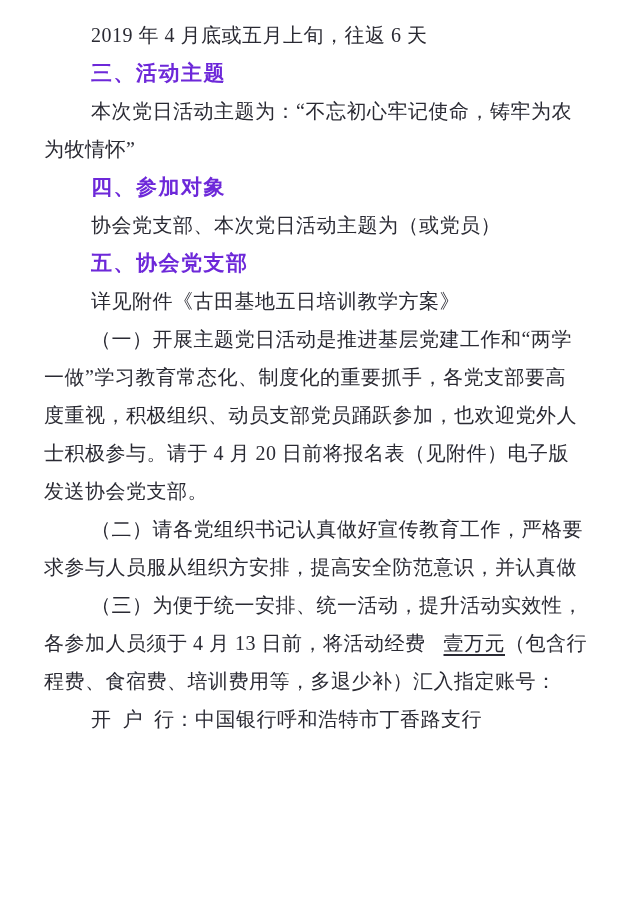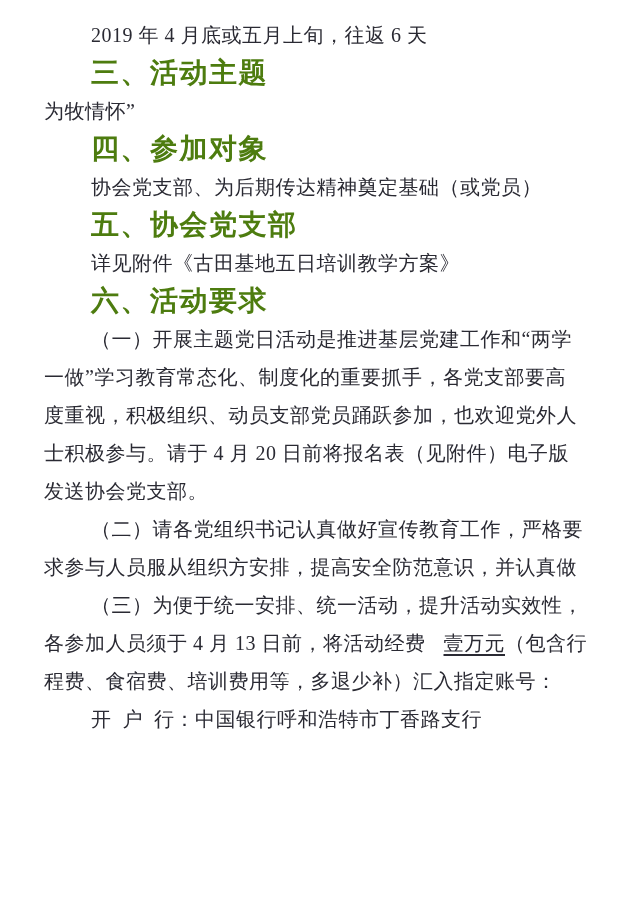--- a/index.html
+++ b/index.html
@@ -26,42 +26,42 @@
     white-space: pre;
     letter-spacing: 0.5px;
     color: #2a2a33;
   }
   .line.indent {
     padding-left: 47px;
   }
   .line.heading {
     font-family: "Liberation Sans", sans-serif;
     font-weight: bold;
-    font-size: 28px;
+    font-size: 21px;
     letter-spacing: 1.5px;
-    color: #4d7c0f;
+    color: #6d28d9;
   }
   .u {
     text-decoration: underline;
     text-underline-offset: 4px;
     margin-left: 18px;
   }
 </style>
 </head>
 <body style="background: rgb(255, 255, 255);">
 
 <div class="doc" id="doc-lines">
     <div class="line indent"><span>2019 年 4 月底或五月上旬，往返 6 天</span></div>
     <div class="line heading indent"><span>三、活动主题</span></div>
+    <div class="line indent"><span>本次党日活动主题为：“不忘初心牢记使命，铸牢为农</span></div>
     <div class="line"><span>为牧情怀”</span></div>
     <div class="line heading indent"><span>四、参加对象</span></div>
-    <div class="line indent"><span>协会党支部、为后期传达精神奠定基础（或党员）</span></div>
+    <div class="line indent"><span>协会党支部、本次党日活动主题为（或党员）</span></div>
     <div class="line heading indent"><span>五、协会党支部</span></div>
     <div class="line indent"><span>详见附件《古田基地五日培训教学方案》</span></div>
-    <div class="line heading indent"><span>六、活动要求</span></div>
     <div class="line indent"><span>（一）开展主题党日活动是推进基层党建工作和“两学</span></div>
     <div class="line"><span>一做”学习教育常态化、制度化的重要抓手，各党支部要高</span></div>
     <div class="line"><span>度重视，积极组织、动员支部党员踊跃参加，也欢迎党外人</span></div>
     <div class="line"><span>士积极参与。请于 4 月 20 日前将报名表（见附件）电子版</span></div>
     <div class="line"><span>发送协会党支部。</span></div>
     <div class="line indent"><span>（二）请各党组织书记认真做好宣传教育工作，严格要</span></div>
     <div class="line"><span>求参与人员服从组织方安排，提高安全防范意识，并认真做</span></div>
     <div class="line indent"><span>（三）为便于统一安排、统一活动，提升活动实效性，</span></div>
     <div class="line"><span>各参加人员须于 4 月 13 日前，将活动经费</span><span class="u">壹万元</span><span>（包含行</span></div>
     <div class="line"><span>程费、食宿费、培训费用等，多退少补）汇入指定账号：</span></div>

